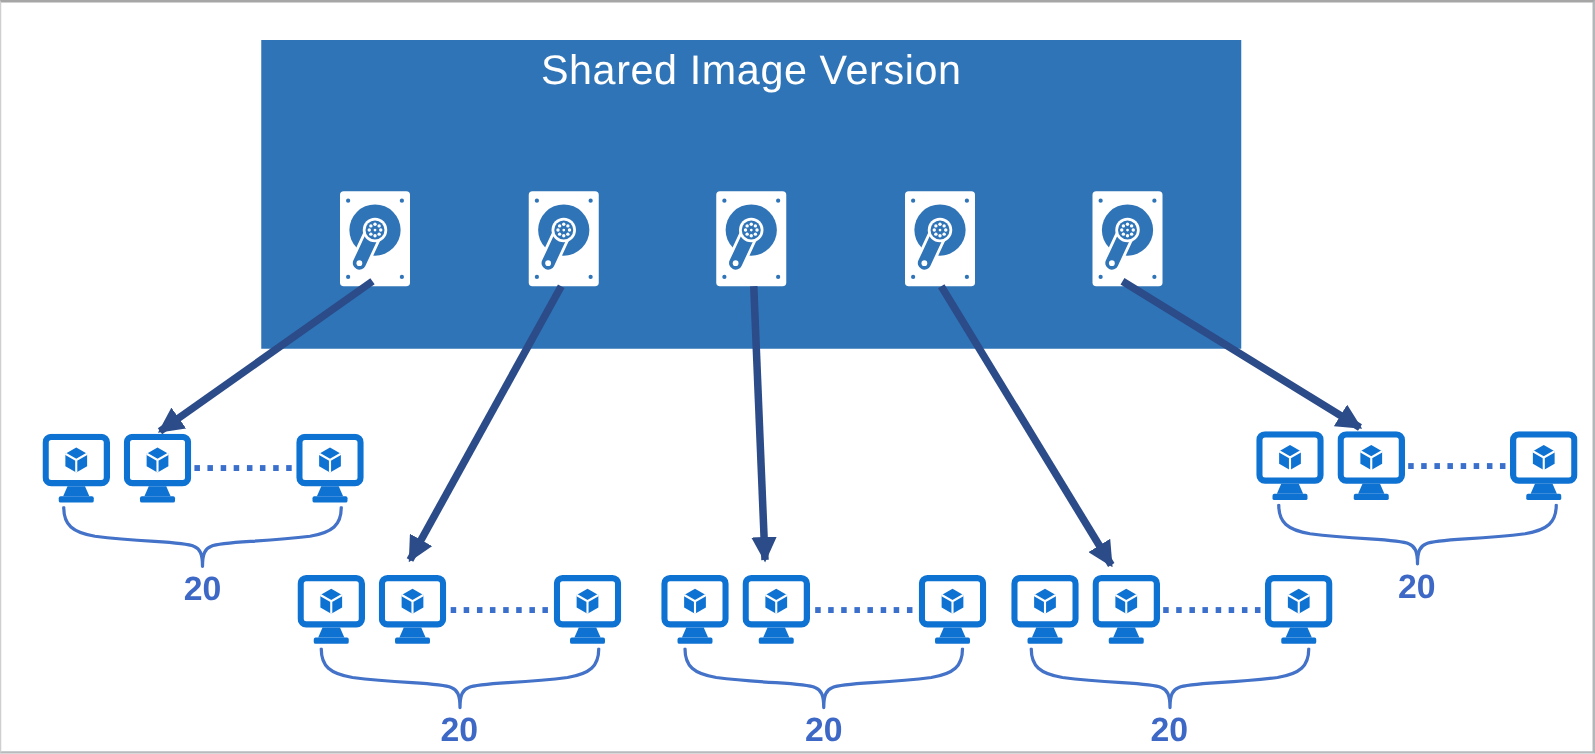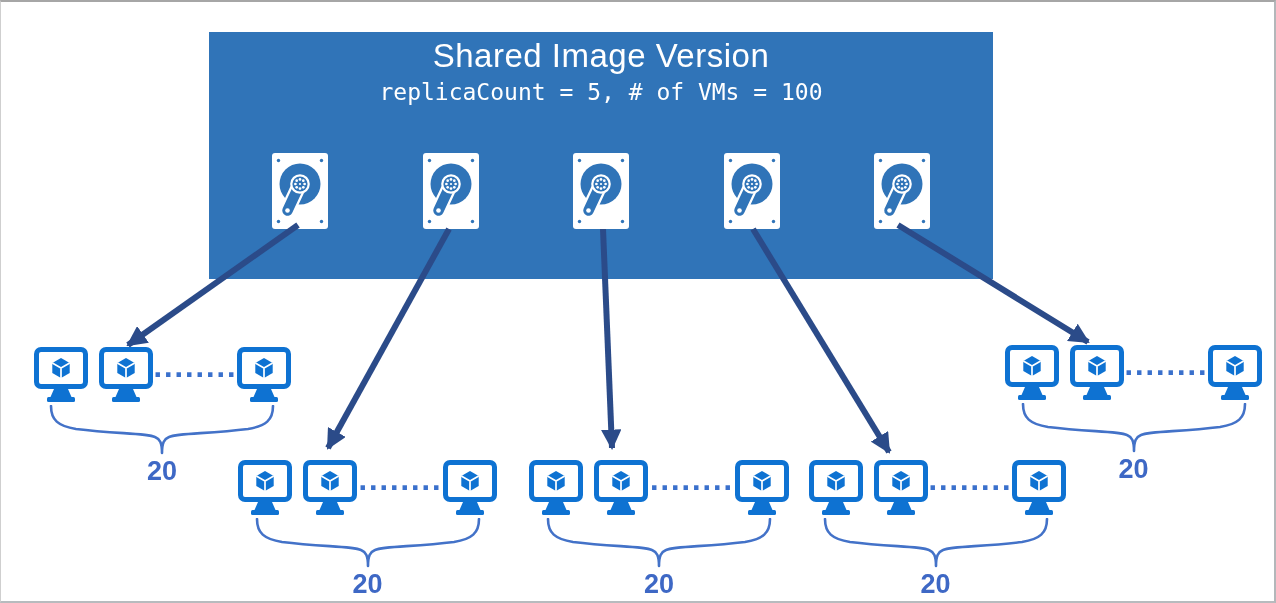--- a/index.html
+++ b/index.html
@@ -97,21 +97,20 @@
   .g4 { left: 808px;  top: 458px; width: 253px; }
   .g5 { left: 1004px; top: 343px; width: 257px; }
 </style>
 </head>
 <body>
 
 <div class="canvas">
 
   <div class="siv-box">
     <div class="siv-title">Shared Image Version</div>
-    <div class="siv-subtitle">replicaCount = 5, # of VMs = 100</div>
 
     <div class="disk-row">
 
       <svg class="disk" width="58" height="78" viewBox="0 0 58 78">
         <rect x="1" y="1" width="56" height="76" rx="3" fill="#ffffff"></rect>
         <circle cx="7.5" cy="8.5" r="1.7" fill="#3074b8"></circle>
           <circle cx="50.5" cy="8.5" r="1.7" fill="#3074b8"></circle>
         <circle cx="7.5" cy="69.5" r="1.7" fill="#3074b8"></circle>
           <circle cx="50.5" cy="69.5" r="1.7" fill="#3074b8"></circle>
         <circle cx="29" cy="32" r="20.5" fill="#3074b8"></circle>

